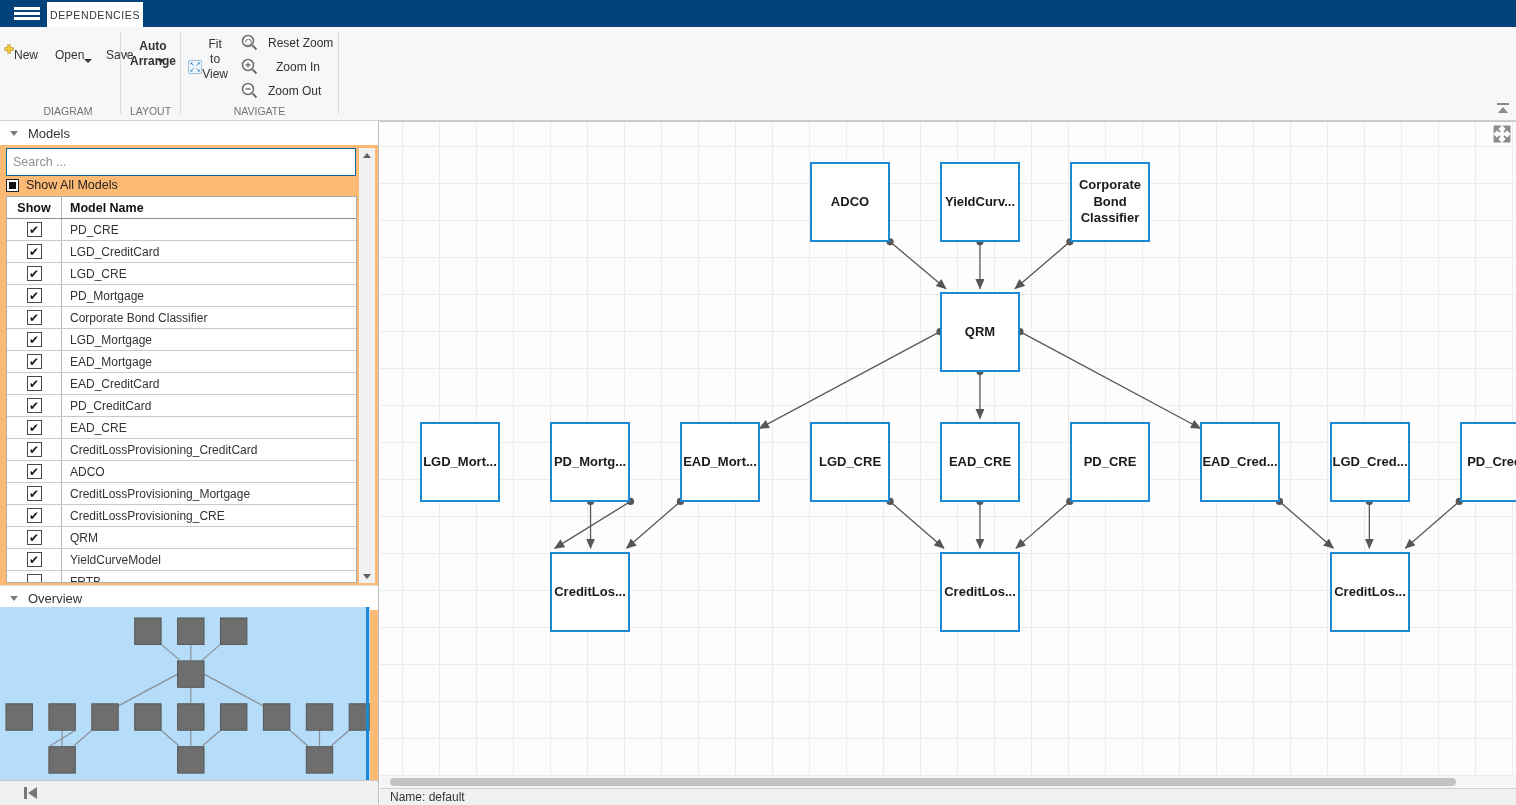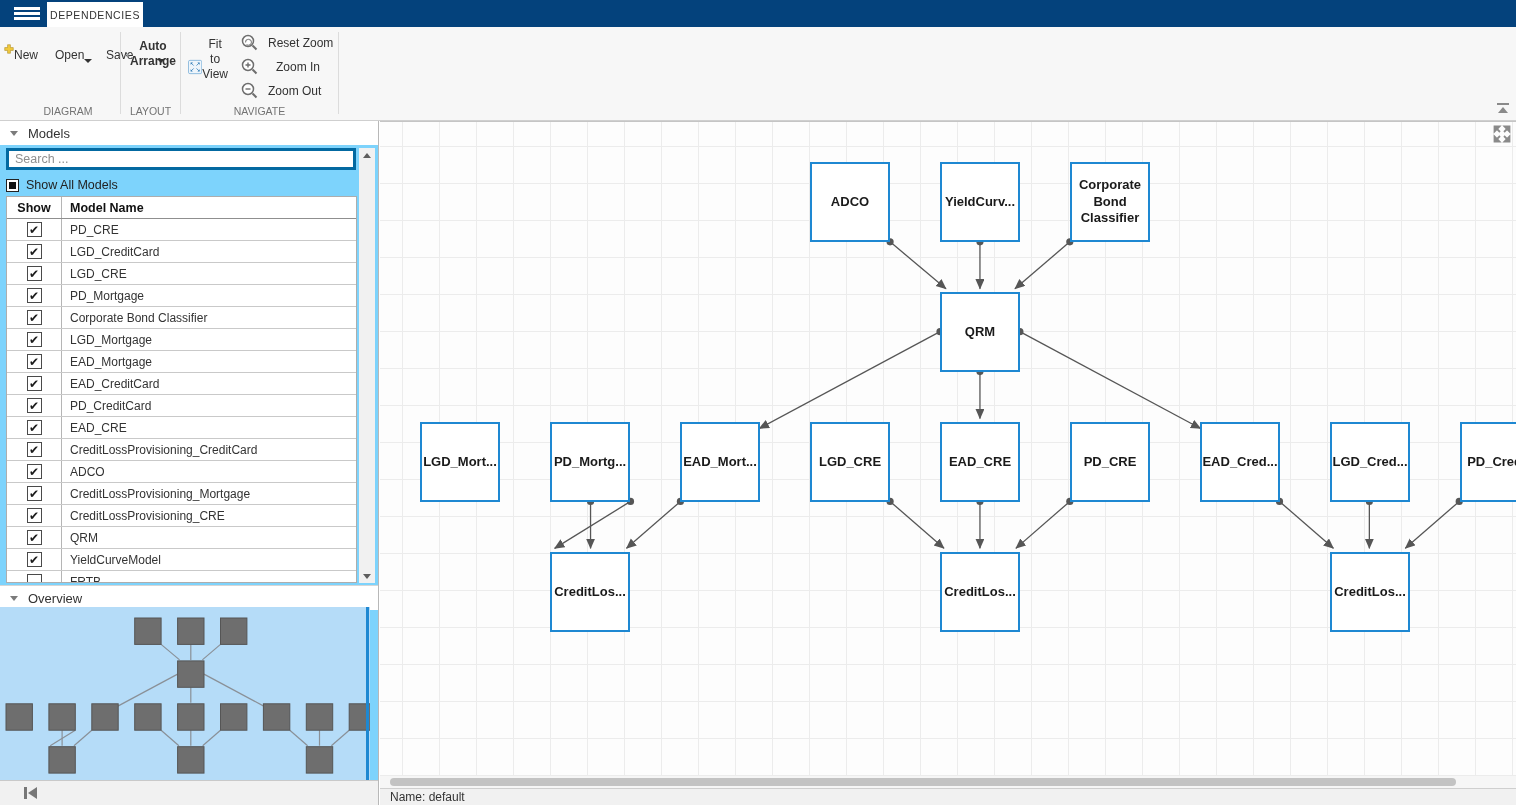--- a/index.html
+++ b/index.html
@@ -27,28 +27,28 @@
   .caret { width:0; height:0; border-left:4px solid transparent; border-right:4px solid transparent;
            border-top:4px solid #333; margin-top:4px; }
   .smallbtn { position:absolute; display:flex; align-items:center; cursor:pointer; height:18px; }
   .smallbtn .lbl { font-size:12px; color:#333; margin-left:9px; }
   .collapse-ribbon { position:absolute; right:6px; top:76px; width:14px; height:12px; cursor:pointer; }
   .collapse-ribbon .bar { width:12px; height:2px; background:#8a8a8a; margin:0 auto 2px; }
   .collapse-ribbon .tri { width:0; height:0; margin:0 auto; border-left:5px solid transparent;
         border-right:5px solid transparent; border-bottom:6px solid #8a8a8a; }
 
   
-  .left-panel { position:absolute; top:121px; left:0; width:379px; bottom:0; background:#7dd3fc;
+  .left-panel { position:absolute; top:121px; left:0; width:379px; bottom:0; background:#fdba74;
                 border-right:1px solid #b8b8b8; }
   .section-head { height:24px; display:flex; align-items:center; padding-left:10px;
                   font-size:13px; color:#333; background:#fff; }
   .tri-down { width:0; height:0; border-left:4.5px solid transparent; border-right:4.5px solid transparent;
               border-top:5px solid #7b7b7b; margin-right:10px; }
-  .search { position:absolute; left:6px; top:27px; width:350px; height:22px;
-            border:3px solid #0369a1; font-size:12.5px; padding:0 6px; color:#333;
+  .search { position:absolute; left:6px; top:27px; width:350px; height:28px;
+            border:1px solid #0369a1; font-size:12.5px; padding:0 6px; color:#333;
             font-family:"Liberation Sans",sans-serif; }
   .search::placeholder { color:#8f8f8f; }
   .showall { position:absolute; left:6px; top:55px; height:18px; display:flex; align-items:center;
              font-size:12.5px; color:#222; cursor:pointer; }
   .cb-sq { width:13px; height:13px; border:1.5px solid #222; margin-right:7px;
            display:flex; align-items:center; justify-content:center; background:#fff; }
   .cb-sq .fill { width:7px; height:7px; background:#111; }
 
   .mtable { position:absolute; left:6px; top:75px; width:351px; height:387px;
             border:1px solid #adadad; overflow:hidden; background:#fff; }

